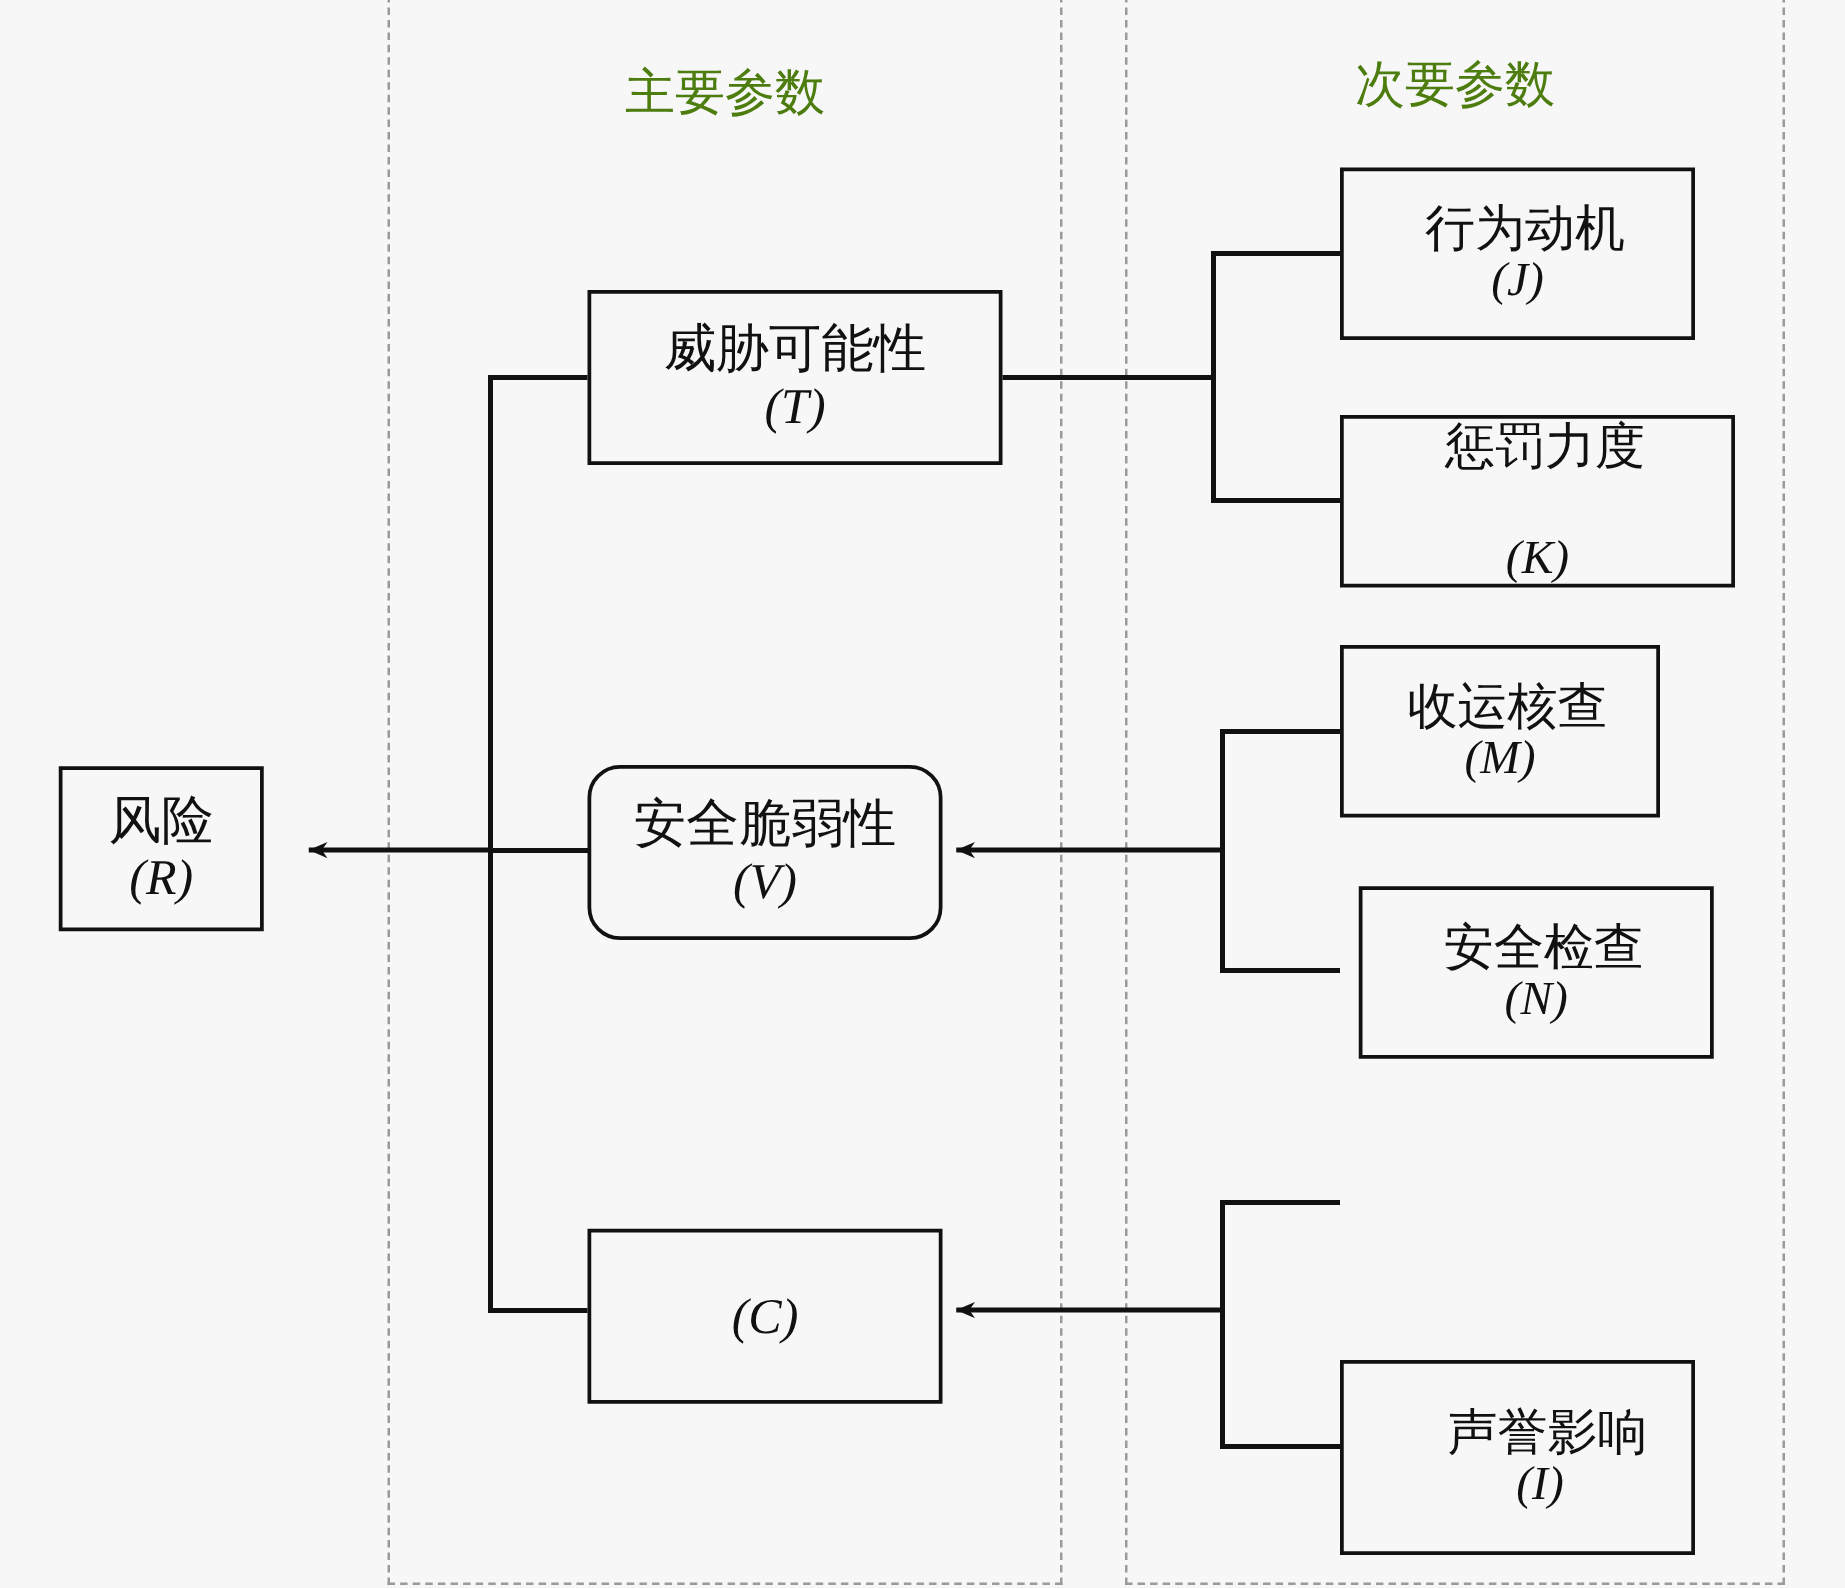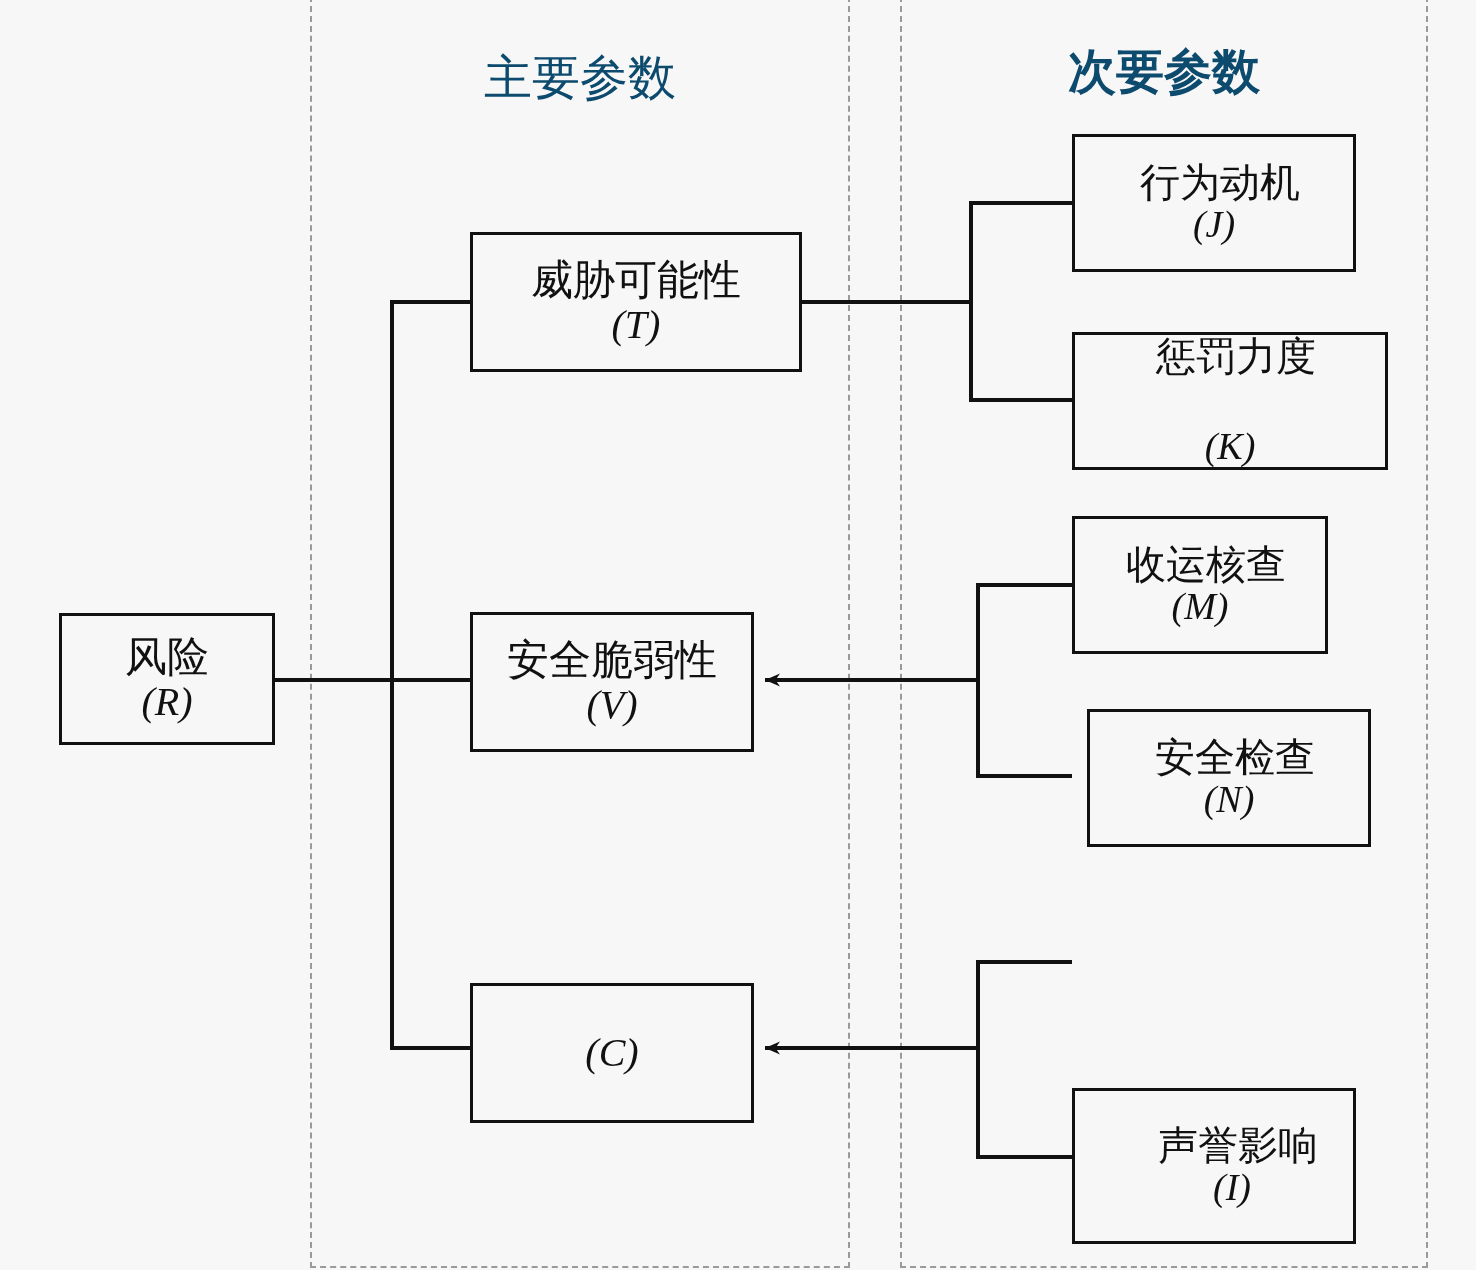--- a/index.html
+++ b/index.html
@@ -24,22 +24,22 @@
   }
   .group-box {
     position: absolute;
     border: 2px dashed #9a9a9a;
     box-sizing: border-box;
     background: transparent;
   }
   .group-title {
     position: absolute;
     text-align: center;
-    font-size: 48px;
-    color: #0c4a6e;
+    font-size: 40px;
+    color: #4d7c0f;
     font-family: "Liberation Serif", "DejaVu Serif", serif;
     white-space: nowrap;
   }
   .node {
     position: absolute;
     box-sizing: border-box;
     border: 3px solid #111;
     background: #f7f7f7;
     display: flex;
     flex-direction: column;
@@ -65,21 +65,21 @@
 </style>
 </head>
 <body>
 
 <div id="stage">
 
   <div class="group-box" style="left:310px; top:-4px; width:540px; height:1272px;"></div>
   <div class="group-box" style="left:900px; top:-4px; width:528px; height:1272px;"></div>
 
   <div class="group-title" style="left:310px; top:46px; width:540px;">主要参数</div>
-  <div class="group-title" style="left:900px; top:40px; width:528px;font-weight:bold;">次要参数</div>
+  <div class="group-title" style="left:900px; top:40px; width:528px;">次要参数</div>
 
   <svg class="layer" viewBox="0 0 1476 1270" preserveAspectRatio="none">
     <defs>
       <marker id="ahead" markerWidth="16" markerHeight="14" refX="15" refY="7" orient="auto" markerUnits="userSpaceOnUse">
         <path d="M15,7 L0,0.5 L4.5,7 L0,13.5 Z" fill="#111"></path>
       </marker>
     </defs>
 
     <g stroke="#111" stroke-width="4" fill="none" shape-rendering="crispEdges">
 
@@ -97,31 +97,31 @@
       <path d="M1072,585 L978,585 L978,776 L1072,776"></path>
     </g>
     <line x1="978" y1="680" x2="765" y2="680" stroke="#111" stroke-width="4" marker-end="url(#ahead)"></line>
 
     <g stroke="#111" stroke-width="4" fill="none" shape-rendering="crispEdges">
       <path d="M1072,962 L978,962 L978,1157 L1072,1157"></path>
     </g>
     <line x1="978" y1="1048" x2="765" y2="1048" stroke="#111" stroke-width="4" marker-end="url(#ahead)"></line>
   </svg>
 
-  <div class="node" style="left:47px; top:613px; width:216px; height:132px;margin-left:12px;">
+  <div class="node" style="left:47px; top:613px; width:164px; height:132px;">
     <span class="cn">风险</span>
     <span class="sym">(R)</span>
   </div>
 
   <div class="node" style="left:470px; top:232px; width:332px; height:140px;">
     <span class="cn">威胁可能性</span>
     <span class="sym">(T)</span>
   </div>
 
-  <div class="node" style="left:470px; top:612px; width:284px; height:140px;">
+  <div class="node" style="left:470px; top:612px; width:284px; height:140px;border-radius:26px;">
     <span class="cn">安全脆弱性</span>
     <span class="sym">(V)</span>
   </div>
 
   <div class="node" style="left:470px; top:983px; width:284px; height:140px;">
     <span class="sym">(C)</span>
   </div>
 
   <div class="node small" style="left:1072px; top:134px; width:284px; height:138px;">
     <span class="cn">行为动机</span>

